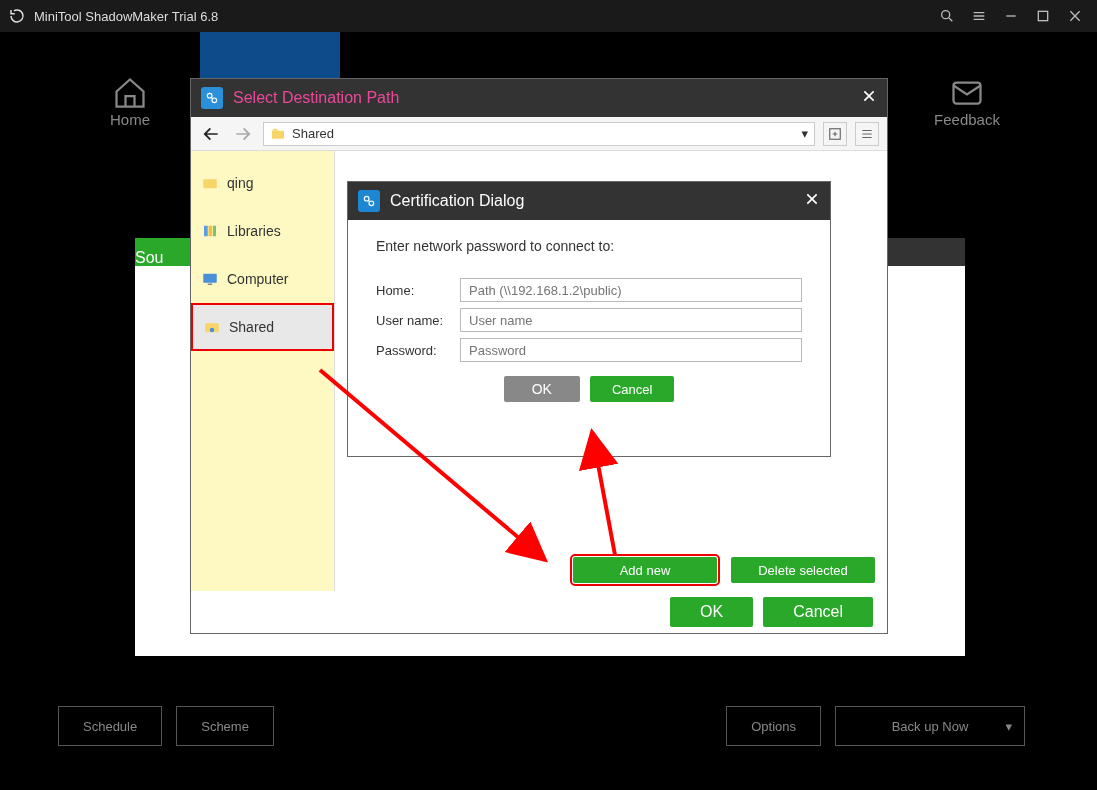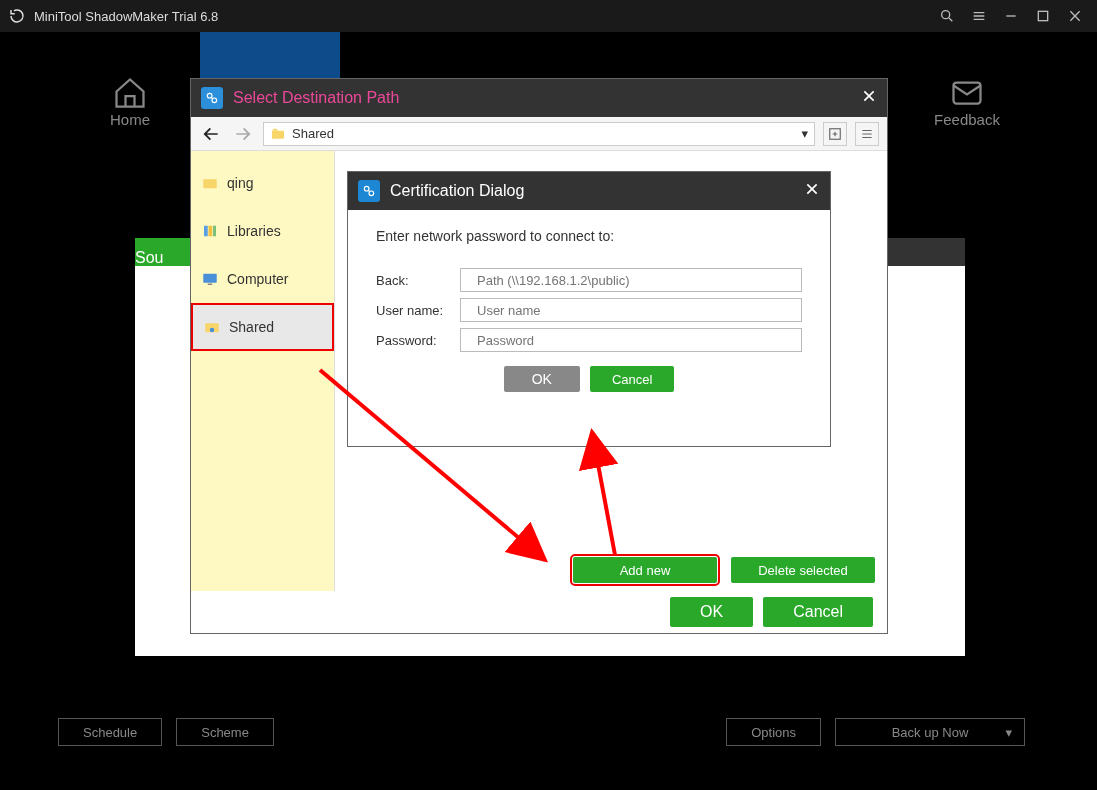--- a/index.html
+++ b/index.html
@@ -42,35 +42,35 @@
   .dlg1 .sidebar .sitem.sel { border:2px solid #e00; background:#e8e8e8;}
   .dlg1 .sidebar .sitem .sicn { width:18px; height:18px; display:flex; align-items:center; justify-content:center;}
   .dlg1 .content { flex:1; position:relative; background:#fff;}
   .dlg1 .actbtns { position:absolute; bottom:8px; right:12px; display:flex; gap:14px;align-items:flex-end;}
   .gbtn { background:#2aa82a; color:#fff; border:none; height:26px; padding:0 22px; font-size:13px; border-radius:2px;}
   .gbtn.framed { outline:2px solid #e00; outline-offset:1px;}
   .dlg1 .dfooter { height:42px; background:#fff; display:flex; align-items:center; justify-content:flex-end; gap:10px; padding-right:14px; border-top:0;}
   .gbtn.big { height:30px; font-size:16px; padding:0 30px;}
 
   
-  .dlg2 { position:absolute; top:171px; left:347px; width:484px; height:276px; background:#fff; border:1px solid #666; z-index:5;}
+  .dlg2 { position:absolute; top:181px; left:347px; width:484px; height:276px; background:#fff; border:1px solid #666; z-index:5;}
   .dlg2 .dtitlebar { height:38px; background:#333; display:flex; align-items:center; padding:0 10px; color:#fff;}
   .dlg2 .dicon { width:22px; height:22px; background:#1d87d4; border-radius:3px; margin-right:10px; display:flex; align-items:center; justify-content:center;}
   .dlg2 .dtitle { font-size:16px; flex:1; font-weight:500;}
   .dlg2 .dbody { padding:18px 28px 14px 28px; }
   .dlg2 .prompt { font-size:14px; color:#333; margin-bottom:24px;}
   .dlg2 .frow { display:flex; align-items:center; margin-bottom:6px;}
   .dlg2 .frow label { width:84px; font-size:13px; color:#333;}
-  .dlg2 .frow input { flex:1; height:24px; border:1px solid #bbb; padding:0 16px; font-size:13px; color:#555;}
+  .dlg2 .frow input { flex:1; height:24px; border:1px solid #bbb; padding:0 8px; font-size:13px; color:#555;}
   .dlg2 .btnrow { display:flex; justify-content:center; gap:10px; margin-top:14px;}
   .graybtn { background:#888; color:#fff; border:none; height:26px; padding:0 28px; font-size:14px; border-radius:2px;}
 
   
   .botbtns { position:absolute; bottom:44px; left:0; width:100%; display:flex; padding:0 58px;}
-  .botbtn { height:28px; border:1px solid #555; color:#888; background:transparent; font-size:13px; padding:6px 24px; margin-right:14px;}
+  .botbtn { height:40px; border:1px solid #555; color:#888; background:transparent; font-size:13px; padding:6px 24px; margin-right:14px;}
   .botbtn.wide { width:190px; display:flex; align-items:center; justify-content:center; position:relative;}
   .botbtn.wide .caret { position:absolute; right:12px;}
   .spacer { flex:1; }
 
   
   .arrows { position:absolute; top:0; left:0; width:1097px; height:790px; pointer-events:none; z-index:10;}
 </style>
 </head>
 <body>
 
@@ -244,21 +244,21 @@
         </svg>
       </span>
     <span class="dtitle">Certification Dialog</span>
     <span class="dclose"><svg width="16" height="16" viewBox="0 0 24 24" stroke="#fff" stroke-width="2.5">
           <path d="M5 5l14 14M19 5L5 19"></path>
         </svg></span>
   </div>
   <div class="dbody">
     <div class="prompt">Enter network password to connect to:</div>
     <div class="frow">
-      <label>Back:</label>
+      <label>Home:</label>
       <input type="text" placeholder="Path (\\192.168.1.2\public)" style="">
     </div>
     <div class="frow">
       <label>User name:</label>
       <input type="text" placeholder="User name" style="">
     </div>
     <div class="frow">
       <label>Password:</label>
       <input type="password" placeholder="Password" style="">
     </div>

